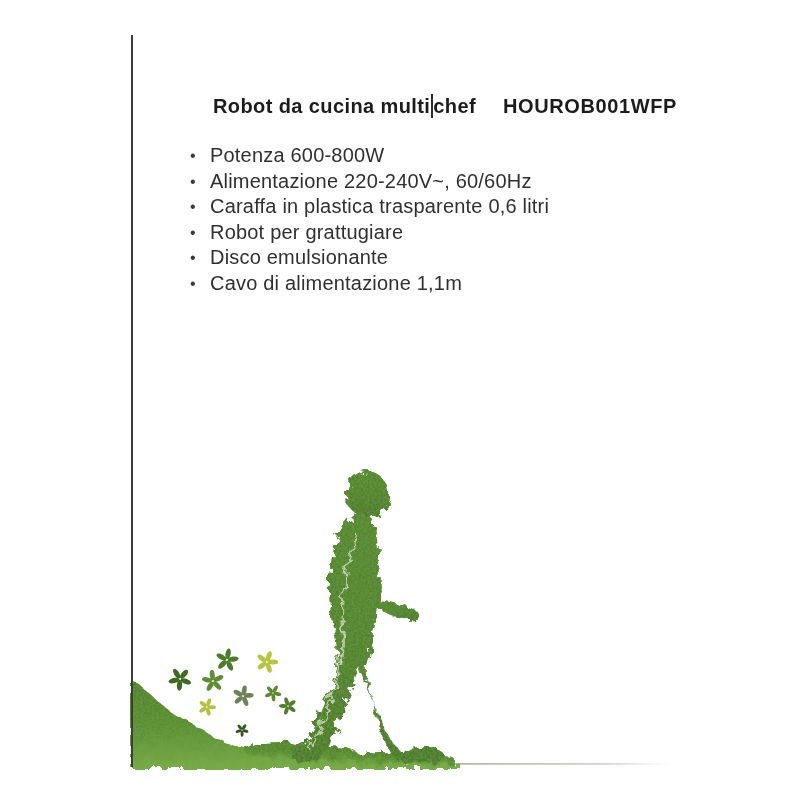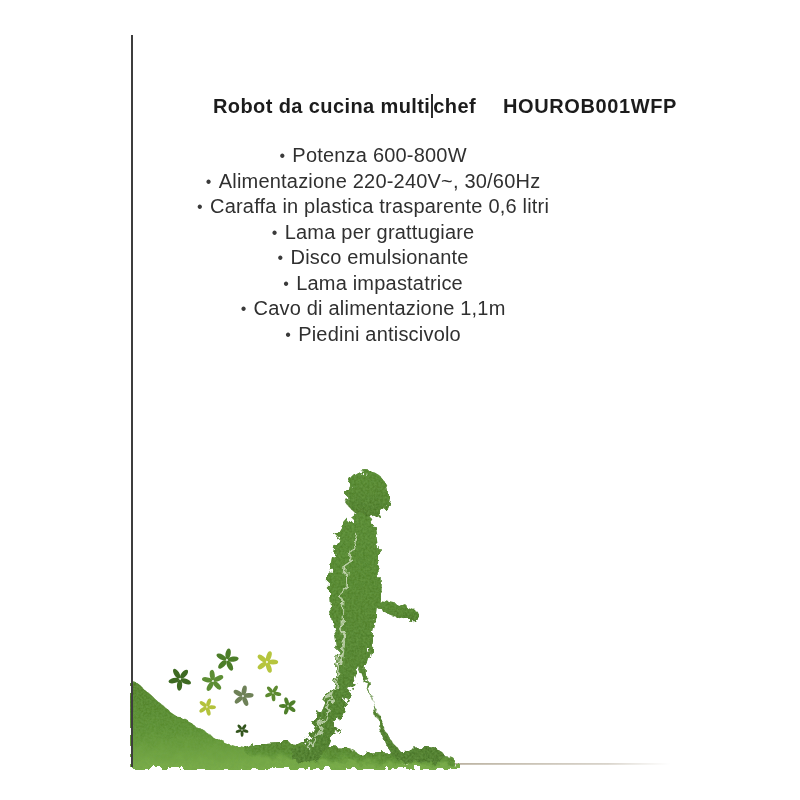--- a/index.html
+++ b/index.html
@@ -16,21 +16,21 @@
     font-size:20px;font-weight:bold;color:#1c1c1c;letter-spacing:0.4px;
     white-space:nowrap;z-index:2;margin-left:26px;
   }
   .title-caret{
     display:inline-block;width:2px;height:24px;background:#2b2b2b;
     vertical-align:-5px;margin:0 0 0 1px;
   }
   .model-code{margin-left:27px;letter-spacing:0.6px;}
   .features{
     position:absolute;left:190px;top:143px;margin:0;padding:0;list-style:none;
-    font-size:20px;color:#303030;letter-spacing:0.2px;z-index:2;text-align:center;
+    font-size:20px;color:#303030;letter-spacing:0.2px;z-index:2;
   }
   .features li{line-height:24.5px;white-space:nowrap;}
   .bullet{
     display:inline-block;width:20px;font-size:16px;color:#3a3a3a;
     vertical-align:1px;
   }
   .illustration{
     position:absolute;left:130px;top:455px;width:552px;height:315px;z-index:1;
   }
 </style>
@@ -43,39 +43,33 @@
 
   <div class="title-row">
     <span>Robot da cucina multi</span><span class="title-caret"></span><span>chef</span><span class="model-code">HOUROB001WFP</span>
   </div>
 
   <ul class="features">
     <li>
       <span class="bullet">•</span><span>Potenza 600-800W</span>
     </li>
   <li>
-      <span class="bullet">•</span><span>Alimentazione 220-240V~, 30/60Hz</span>
+      <span class="bullet">•</span><span>Alimentazione 220-240V~, 60/60Hz</span>
     </li>
       <li>
       <span class="bullet">•</span><span>Caraffa in plastica trasparente 0,6 litri</span>
     </li>
       <li>
-      <span class="bullet">•</span><span>Lama per grattugiare</span>
+      <span class="bullet">•</span><span>Robot per grattugiare</span>
     </li>
       <li>
       <span class="bullet">•</span><span>Disco emulsionante</span>
     </li>
       <li>
-      <span class="bullet">•</span><span>Lama impastatrice</span>
-    </li>
-      <li>
       <span class="bullet">•</span><span>Cavo di alimentazione 1,1m</span>
-    </li>
-      <li>
-      <span class="bullet">•</span><span>Piedini antiscivolo</span>
     </li>
     </ul>
 
   <svg class="illustration" viewBox="0 0 552 315" xmlns="http://www.w3.org/2000/svg">
     <defs>
       <linearGradient id="manGrad" x1="0" y1="0" x2="0" y2="1">
         <stop offset="0" stop-color="#4c7e26"></stop>
         <stop offset="0.6" stop-color="#467521"></stop>
         <stop offset="1" stop-color="#3c671d"></stop>
       </linearGradient>

